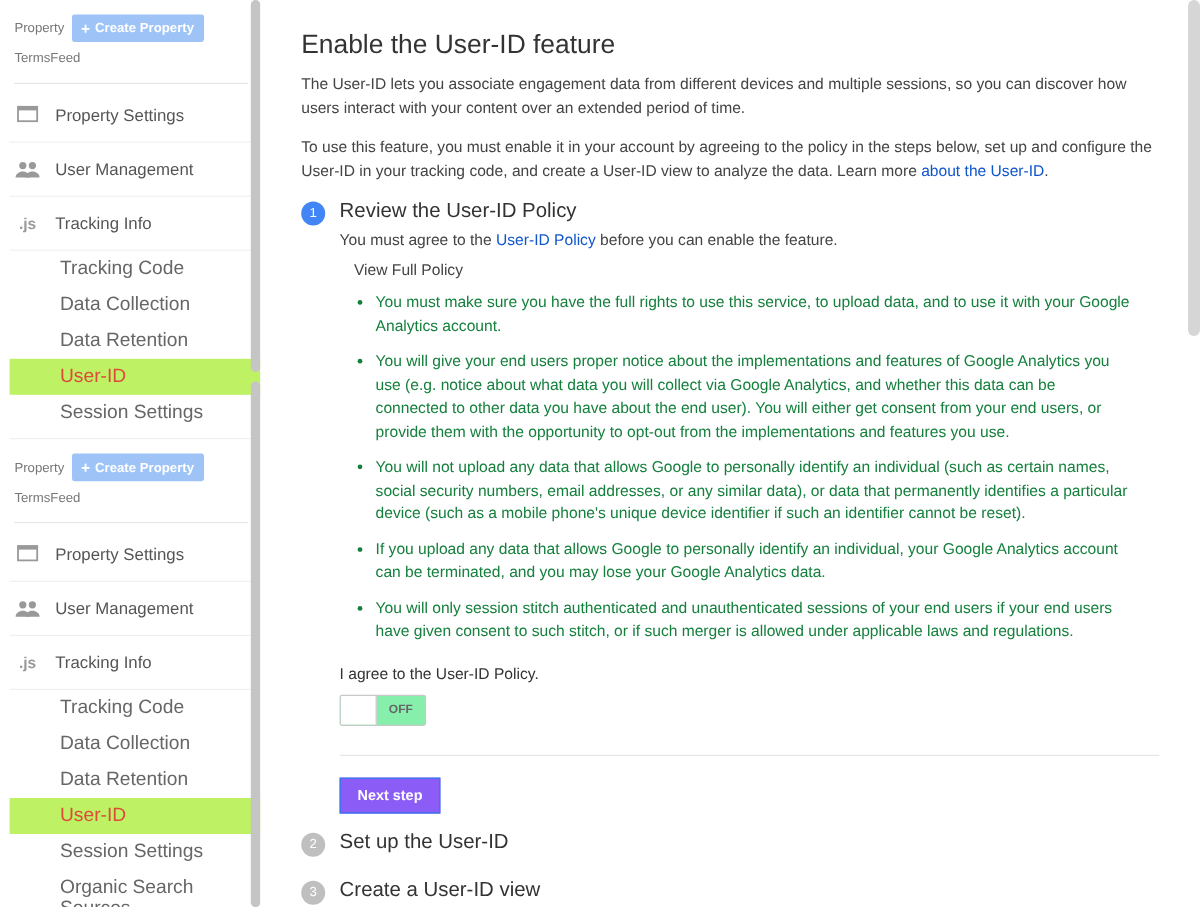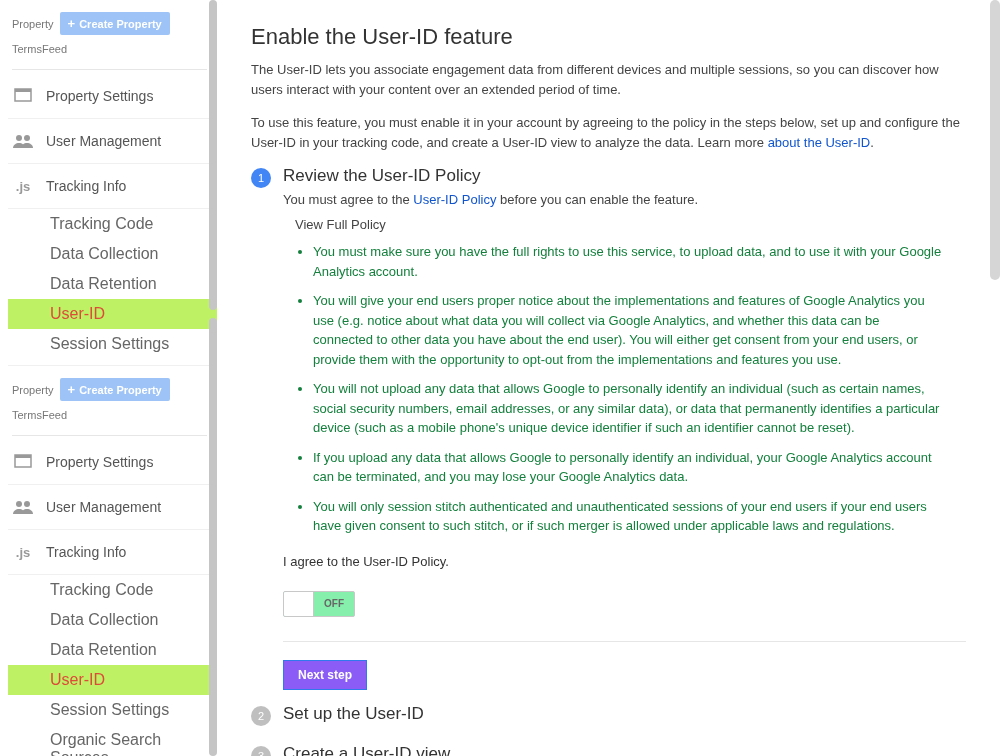--- a/index.html
+++ b/index.html
@@ -180,21 +180,21 @@
   ul.policy li {
     font-size: 13px;
     color: #15803d;
     line-height: 1.5;
     margin-bottom: 10px;
     padding-right: 24px;
   }
   .agree-row {
     font-size: 13px;
     color: #333;
-    margin-bottom: 22px;
+    margin-bottom: 10px;
   }
   .toggle {
     display: inline-flex;
     border: 1px solid #c8c8c8;
     border-radius: 2px;
     overflow: hidden;
     height: 26px;
     width: 72px;
     cursor: pointer;
     background: #86efac;

